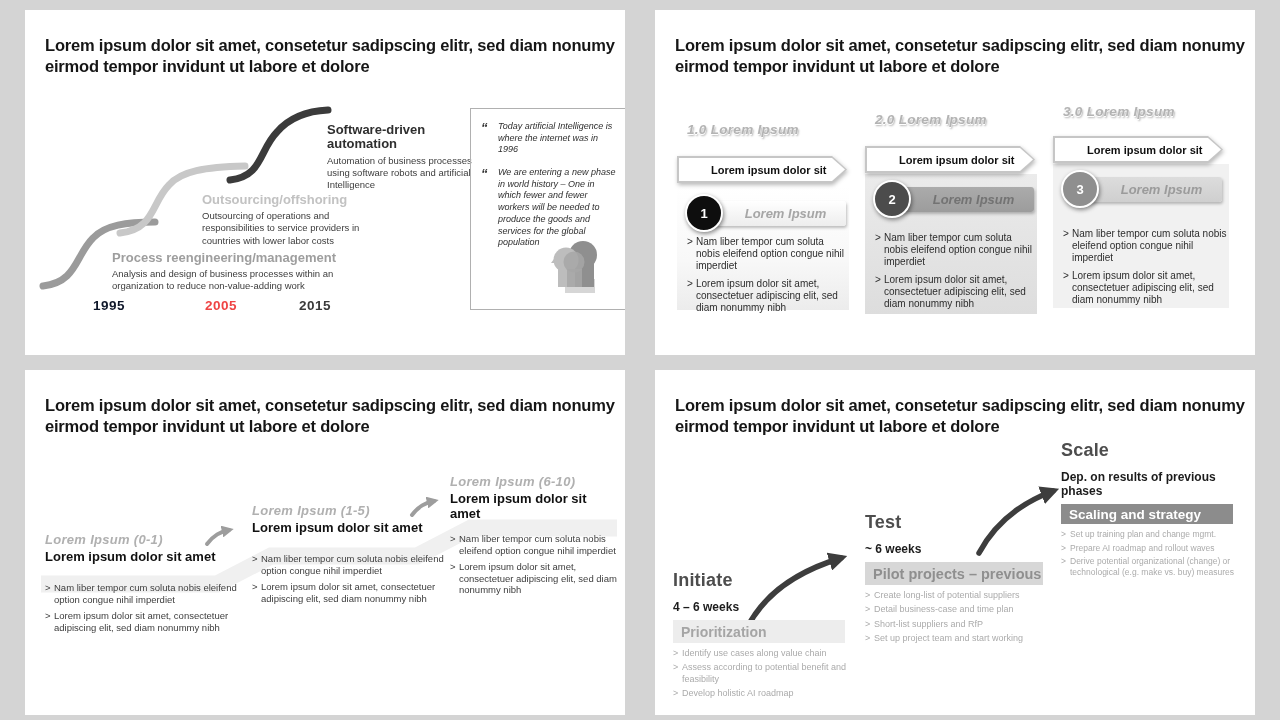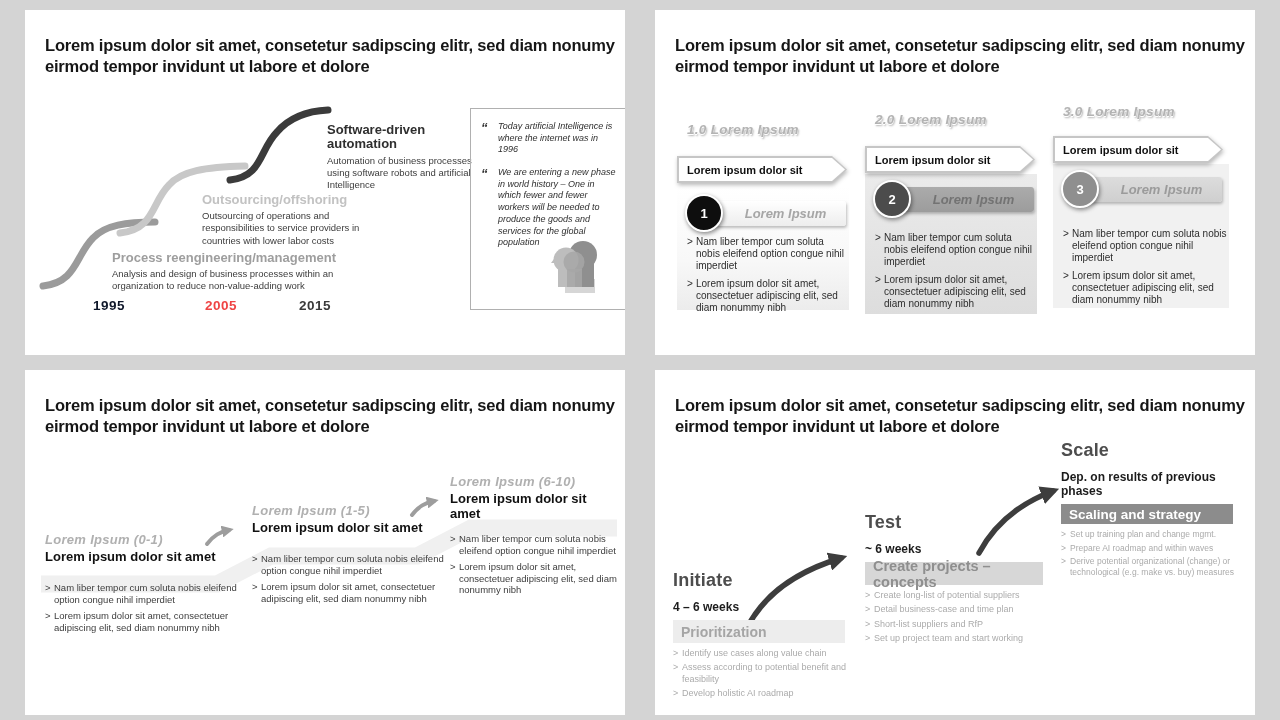--- a/index.html
+++ b/index.html
@@ -68,21 +68,21 @@
     filter:drop-shadow(1px 2px 2px rgba(0,0,0,.28));}
   #s2-col1 .banner-shadow{top:146px;}
   #s2-col2 .banner-shadow{top:136px;}
   #s2-col3 .banner-shadow{top:126px;}
   .banner-outer{width:100%;height:100%;background:#c6c6c6;
     clip-path:polygon(0 0, calc(100% - 15px) 0, 100% 50%, calc(100% - 15px) 100%, 0 100%);
     display:flex;align-items:stretch;}
   .banner-inner{flex:1;margin:2px;background:#ffffff;
     clip-path:polygon(0 0, calc(100% - 13px) 0, 100% 50%, calc(100% - 13px) 100%, 0 100%);
     display:flex;align-items:center;}
-  .banner-label{font-size:11px;font-weight:bold;color:#101010;padding-left:8px;}
+  .banner-label{font-size:11px;font-weight:bold;color:#101010;padding-left:32px;}
   .s2-panel{position:absolute;left:0;}
   #s2-col1 .s2-panel{top:176px;height:124px;width:172px;
     background:linear-gradient(180deg,#ffffff 0%,#f8f8f8 60%,#ececec 100%);}
   #s2-col2 .s2-panel{top:164px;height:140px;width:172px;
     background:linear-gradient(180deg,#ebebeb 0%,#dddddd 100%);}
   #s2-col3 .s2-panel{top:154px;height:144px;width:176px;background:#f1f1f1;}
   .circle-row{position:absolute;left:8px;display:flex;align-items:center;}
   #s2-col1 .circle-row{top:184px;}
   #s2-col2 .circle-row{top:170px;}
   #s2-col3 .circle-row{top:160px;}
@@ -332,32 +332,32 @@
     <div class="s4-bullets">
       <div class="bullet">Identify use cases along value chain</div>
       <div class="bullet">Assess according to potential benefit and feasibility</div>
       <div class="bullet">Develop holistic AI roadmap</div>
     </div>
   </div>
 
   <div class="s4-phase" id="s4-phase2">
     <div class="s4-name">Test</div>
     <div class="s4-duration">~ 6 weeks</div>
-    <div class="s4-bar">Create projects – concepts</div>
+    <div class="s4-bar">Pilot projects – previous</div>
     <div class="s4-bullets">
       <div class="bullet">Create long-list of potential suppliers</div>
       <div class="bullet">Detail business-case and time plan</div>
       <div class="bullet">Short-list suppliers and RfP</div>
       <div class="bullet">Set up project team and start working</div>
     </div>
   </div>
 
   <div class="s4-phase" id="s4-phase3">
     <div class="s4-name">Scale</div>
     <div class="s4-duration">Dep. on results of previous phases</div>
     <div class="s4-bar">Scaling and strategy</div>
     <div class="s4-bullets">
       <div class="bullet">Set up training plan and change mgmt.</div>
-      <div class="bullet">Prepare AI roadmap and within waves</div>
+      <div class="bullet">Prepare AI roadmap and rollout waves</div>
       <div class="bullet">Derive potential organizational (change) or technological (e.g. make vs. buy) measures</div>
     </div>
   </div>
 </div>
 
 </body></html>

